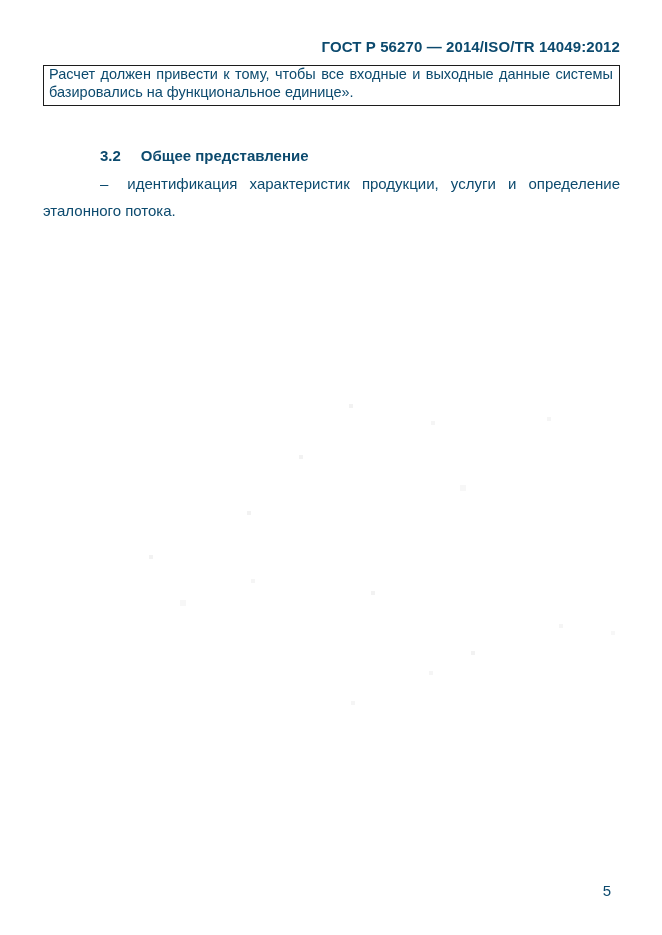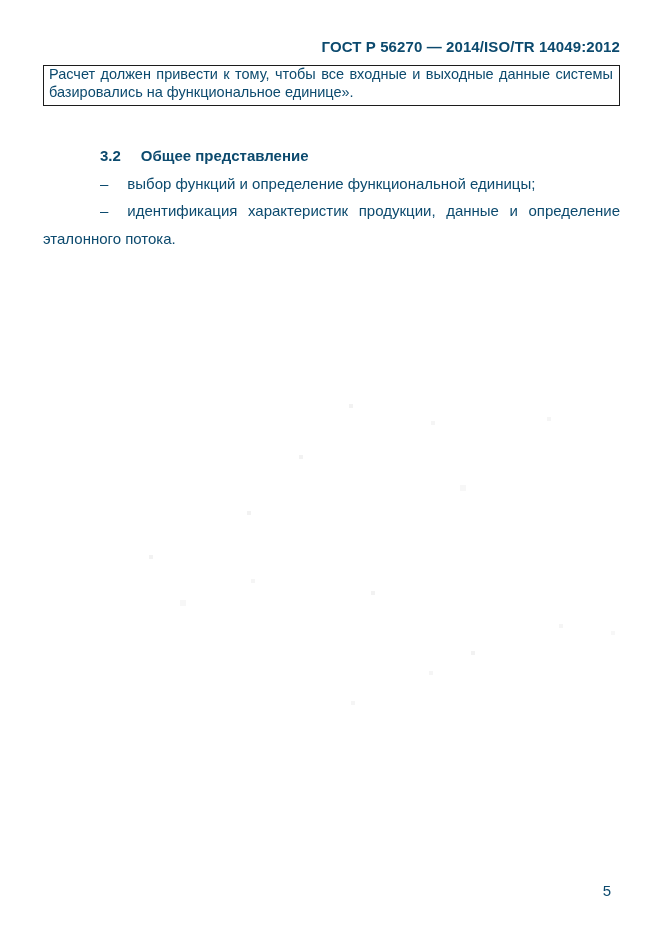--- a/index.html
+++ b/index.html
@@ -113,26 +113,23 @@
   </div>
 
   <div class="content">
 
     <p class="section-heading">
       <span class="sec-num">3.2</span><span>Общее представление</span>
     </p>
 
 
 
-    <p class="li">
-      <span class="marker">–</span><span>выбор функций и определение функциональной единицы;</span>
-    </p>
 
     <p class="li">
-      <span class="marker">–</span><span>идентификация характеристик продукции, данные и определение эталонного потока.</span>
+      <span class="marker">–</span><span>идентификация характеристик продукции, услуги и определение эталонного потока.</span>
     </p>
 
 
   </div>
 
   <div class="page-num">5</div>
 
 </div>
 
 </body></html>

